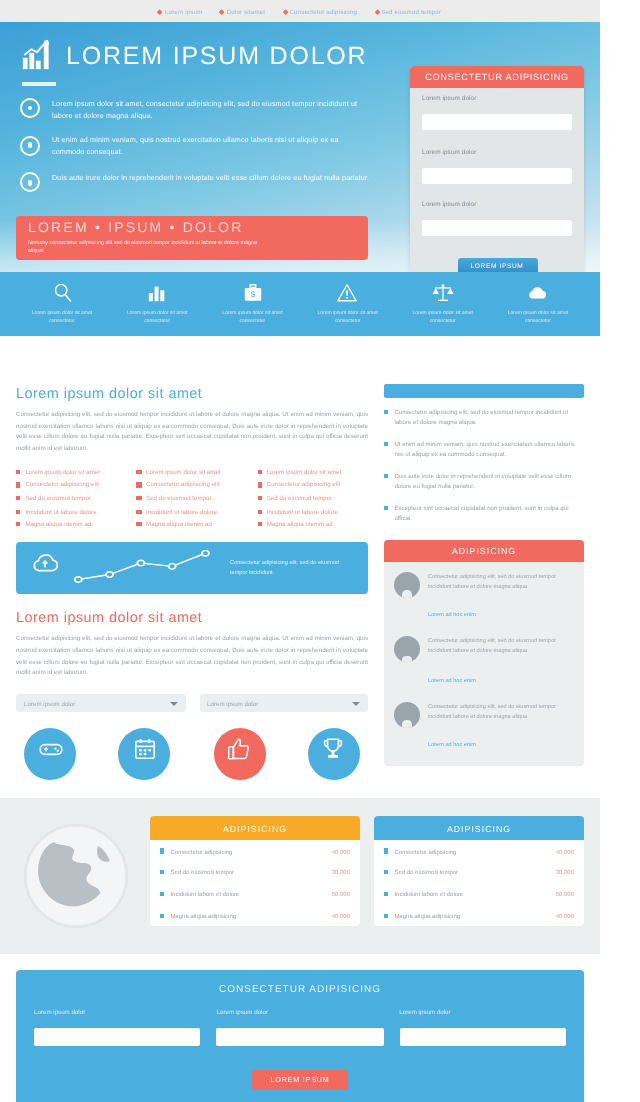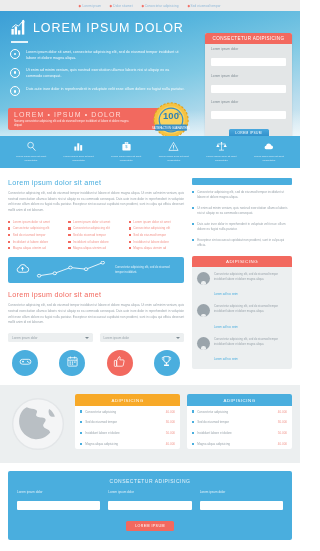--- a/index.html
+++ b/index.html
@@ -50,21 +50,21 @@
   .badge{position:absolute;z-index:6;left:152px;top:90px;width:38px;height:38px;}
 
   
   .iconstrip{background:#4aaede;height:32px;display:flex;align-items:flex-start;
         justify-content:space-between;padding:5px 14px 0 14px;box-sizing:border-box;}
   .iconcell{width:34px;display:flex;flex-direction:column;align-items:center;gap:2.5px;}
   .iconcell .glyph{height:11px;display:flex;align-items:center;justify-content:center;}
   .iconcell .cap{font-size:2.5px;line-height:1.7;color:#d7edf8;text-align:center;}
 
   
-  .main{display:flex;gap:8px;padding:10px 8px 0 8px;}
+  .main{display:flex;gap:8px;padding:24px 8px 0 8px;}
   .col-left{width:176px;}
   .col-right{width:100px;}
   .h2{font-size:7.2px;color:#4aaede;letter-spacing:.25px;margin:0 0 4px 0;font-weight:400;}
   .h2.red{color:#f2695f;}
   .body-copy{font-size:3.1px;line-height:1.85;color:#9aa4ab;margin:0;text-align:justify;}
 
   .linkcols{display:flex;gap:5px;margin-top:6px;}
   .linkcol{flex:1;display:flex;flex-direction:column;gap:2.6px;}
   .linkrow{display:flex;align-items:center;gap:2.5px;}
   .sq{width:2.2px;height:2.2px;background:#f2695f;flex:0 0 auto;}
@@ -209,32 +209,20 @@
         <input class="hf-input" value="" style="">
       </div>
       <button class="hf-btn">LOREM IPSUM</button>
     </div>
 
     <div class="cta">
       <div class="cta-title">LOREM • IPSUM • DOLOR</div>
       <div class="cta-sub">Nonumy consectetur adipisicing elit sed do eiusmod tempor incididunt ut labore et dolore magna aliquat</div>
     </div>
 
-    <div class="badge">
-      <svg viewBox="0 0 100 100" width="38" height="38">
-        <circle cx="50" cy="50" r="45" fill="#f5c242"></circle>
-        <circle cx="50" cy="50" r="45" fill="none" stroke="#e0a21e" stroke-width="3" stroke-dasharray="6 4"></circle>
-        <circle cx="50" cy="50" r="36" fill="#f9d25f"></circle>
-        <circle cx="50" cy="50" r="31" fill="none" stroke="#3a8fc4" stroke-width="3.2"></circle>
-        <text x="50" y="48" text-anchor="middle" font-family="Liberation Sans, sans-serif" font-size="25" font-weight="bold" fill="#2f7fb3">100</text>
-        <text x="70" y="38" text-anchor="middle" font-family="Liberation Sans, sans-serif" font-size="10" fill="#2f7fb3">%</text>
-        <rect x="8" y="62" width="84" height="16" rx="2" fill="#3a8fc4"></rect>
-        <text x="50" y="73" text-anchor="middle" font-family="Liberation Sans, sans-serif" font-size="7" fill="#ffffff">SATISFACTION GUARANTEED</text>
-      </svg>
-    </div>
   </div>
 
   <div class="iconstrip">
     <div class="iconcell">
       <span class="glyph">
         <svg viewBox="0 0 24 24" width="11" height="11">
             <circle cx="10" cy="9" r="6.2" fill="none" stroke="#fff" stroke-width="1.6"></circle>
             <line x1="14.5" y1="14" x2="20" y2="20.5" stroke="#fff" stroke-width="1.8" stroke-linecap="round"></line>
           </svg>
       </span>

